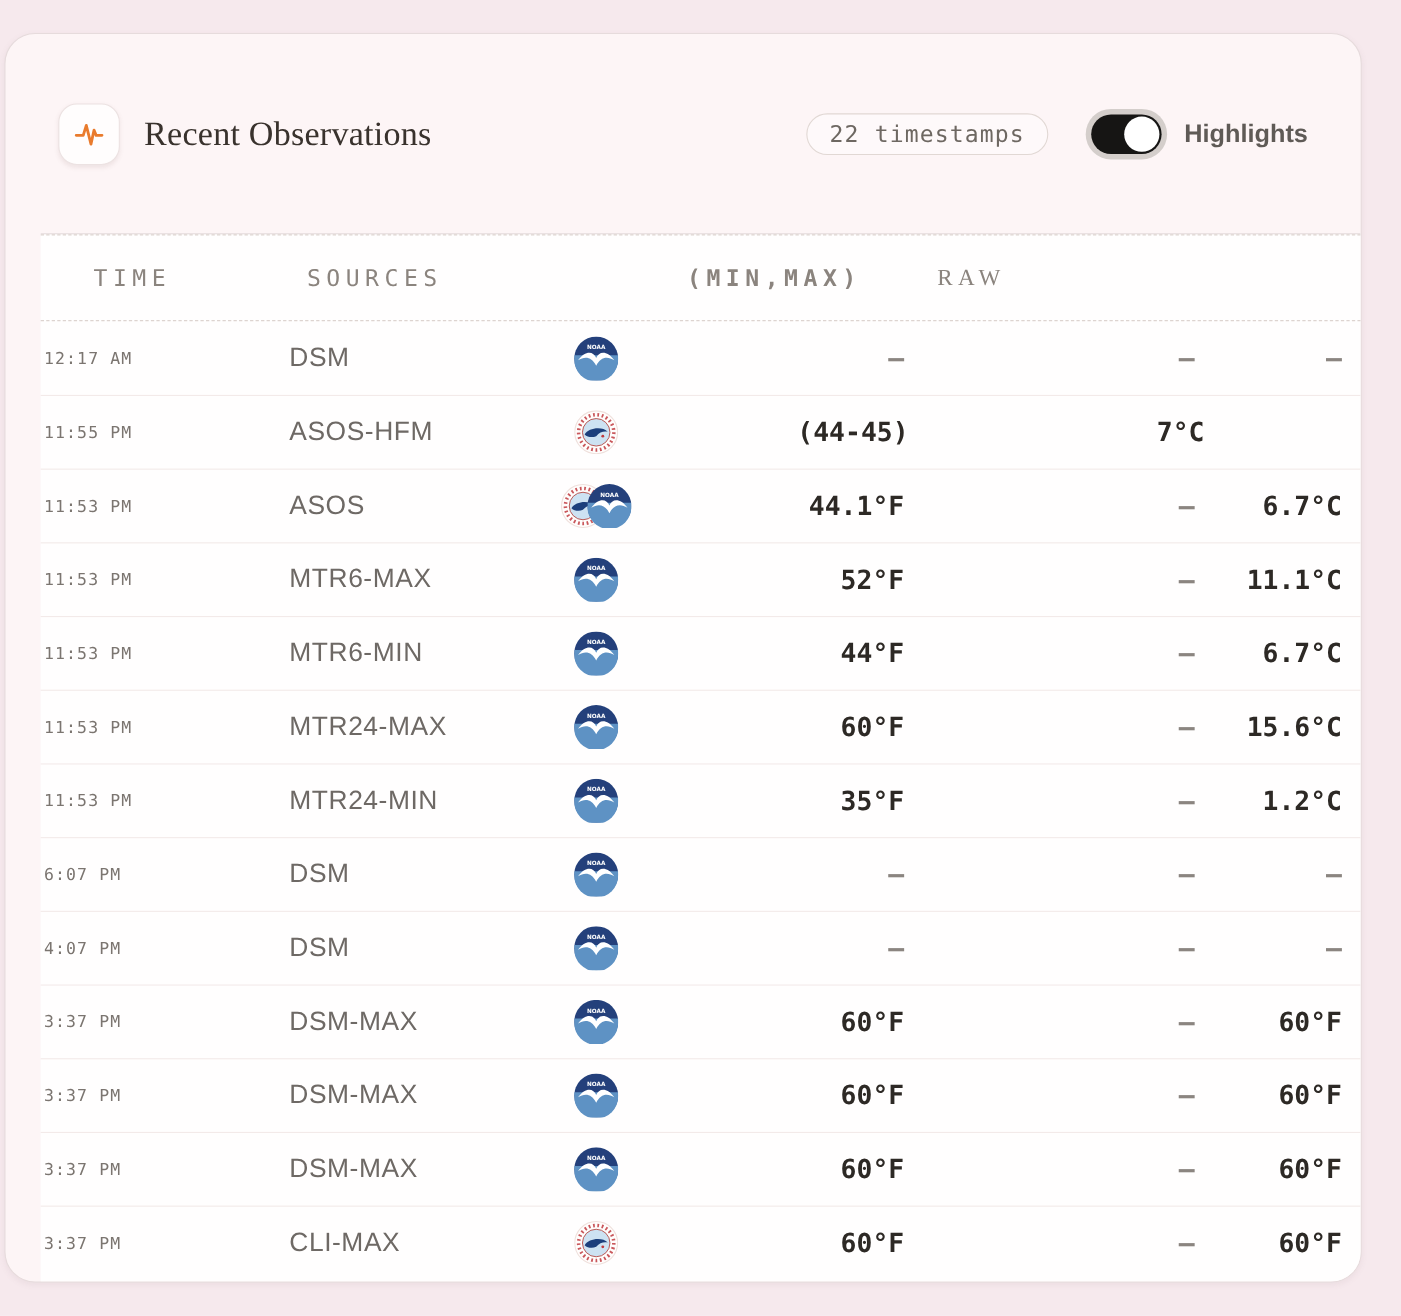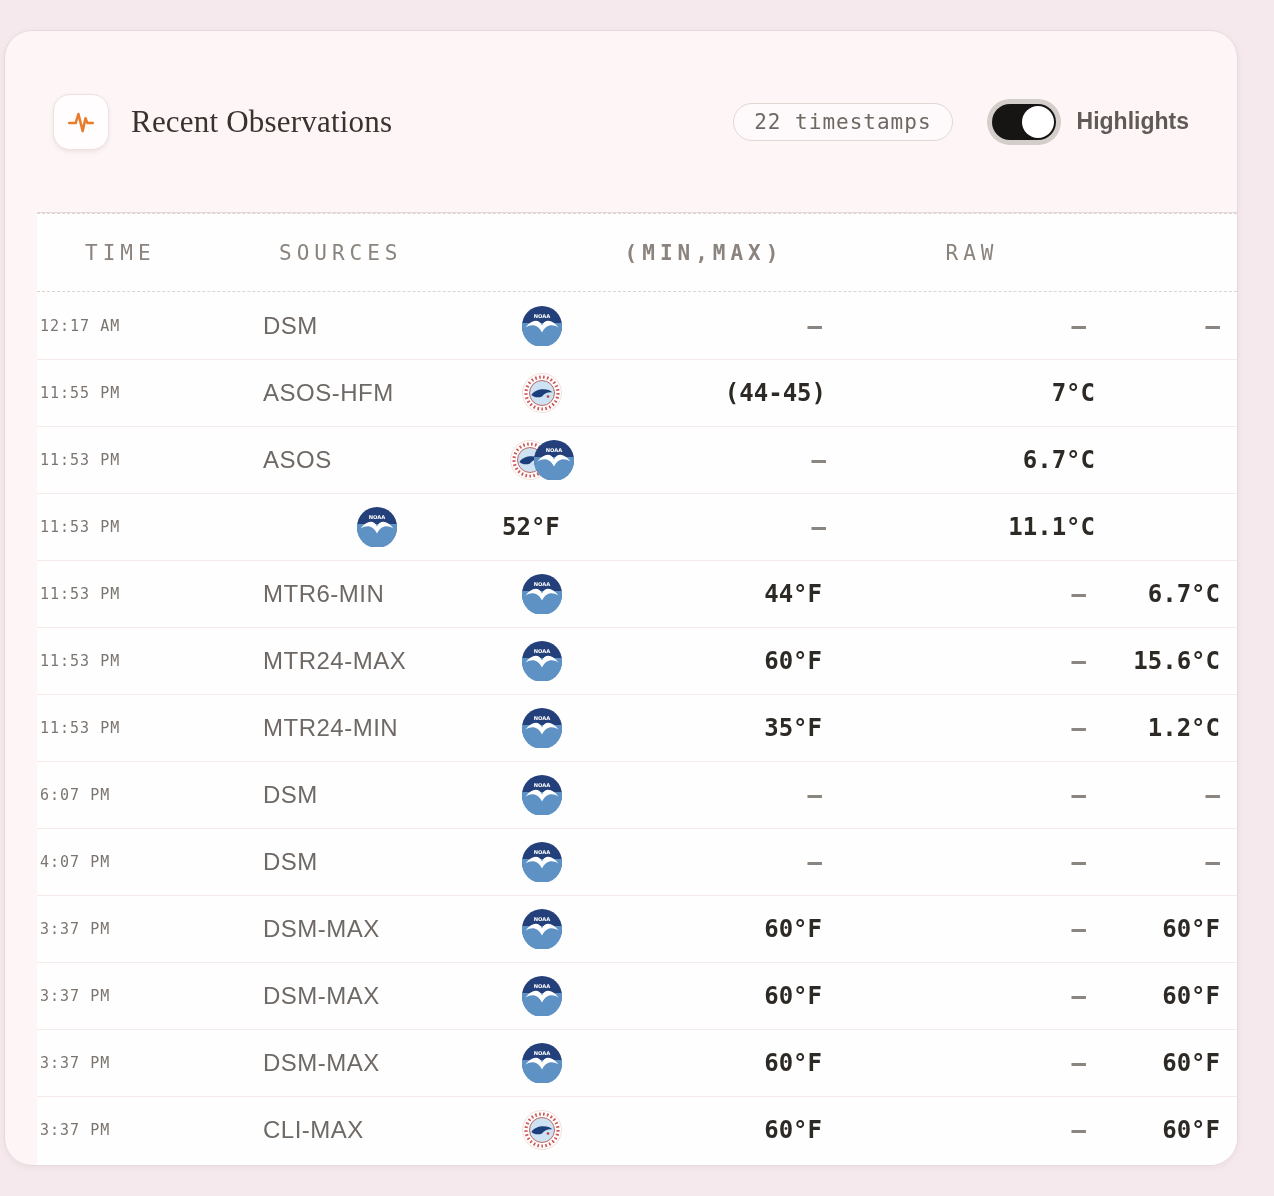--- a/index.html
+++ b/index.html
@@ -77,21 +77,21 @@
   .thead {
     height:79px;
     border-top:1px dashed #ddd4d0;
     border-bottom:1px dashed #ddd4d0;
     color:#8b847e; font-size:21px; letter-spacing:5px;
   }
   .th-time   { padding-left:48px; }
   .th-source { padding-left:27px; }
   .th-temp   { text-align:right; padding-right:30px; }
   .th-minmax { text-align:center; padding-right:26px;font-weight:bold; }
-  .th-raw    { text-align:center; padding-right:20px; }
+  .th-raw    { text-align:left; padding-right:20px;font-family:Liberation Serif, serif; }
   .tr { height:67px; }
   .tr + .tr { border-top:1px solid #f3eae9; }
   .td-time {
     padding-left:3px; color:#7b7570; font-size:15px; letter-spacing:1px;
   }
   .td-source {
     padding-left:11px;
     font-family:"Liberation Sans", sans-serif;
     color:#6e6965; font-size:24px; letter-spacing:0.5px;
   }
@@ -195,26 +195,28 @@
 
   <span class="src-icon">
     <svg viewBox="0 0 40 40" width="40" height="40">
       <circle cx="20" cy="20" r="20" fill="#24407b"></circle>
       <path d="M0 21 a20 20 0 0 0 40 0 l0 -4 l-40 0 z" fill="#5e92c4"></path>
       <path d="M3.5 21.5 C10 12.5 17.5 13 20 19.5 C22.5 13 30 12.5 36.5 21.5 C30 17.5 24 18.5 20 26.5 C16 18.5 10 17.5 3.5 21.5 Z" fill="#ffffff"></path>
       <text x="20" y="11.5" font-size="5.2" fill="#ffffff" text-anchor="middle" font-family="DejaVu Sans, sans-serif" font-weight="bold">NOAA</text>
     </svg>
   </span>
 </div>
+    <div class="td-temp">44.1°F</div>
     <div class="td-minmax dash">–</div>
     <div class="td-raw">6.7°C</div>
   </div>
 
   <div class="tr">
     <div class="td-time">11:53 PM</div>
+    <div class="td-source">MTR6-MAX</div>
     <div class="td-icons">
   <span class="src-icon">
     <svg viewBox="0 0 40 40" width="40" height="40">
       <circle cx="20" cy="20" r="20" fill="#24407b"></circle>
       <path d="M0 21 a20 20 0 0 0 40 0 l0 -4 l-40 0 z" fill="#5e92c4"></path>
       <path d="M3.5 21.5 C10 12.5 17.5 13 20 19.5 C22.5 13 30 12.5 36.5 21.5 C30 17.5 24 18.5 20 26.5 C16 18.5 10 17.5 3.5 21.5 Z" fill="#ffffff"></path>
       <text x="20" y="11.5" font-size="5.2" fill="#ffffff" text-anchor="middle" font-family="DejaVu Sans, sans-serif" font-weight="bold">NOAA</text>
     </svg>
   </span>
 </div>

